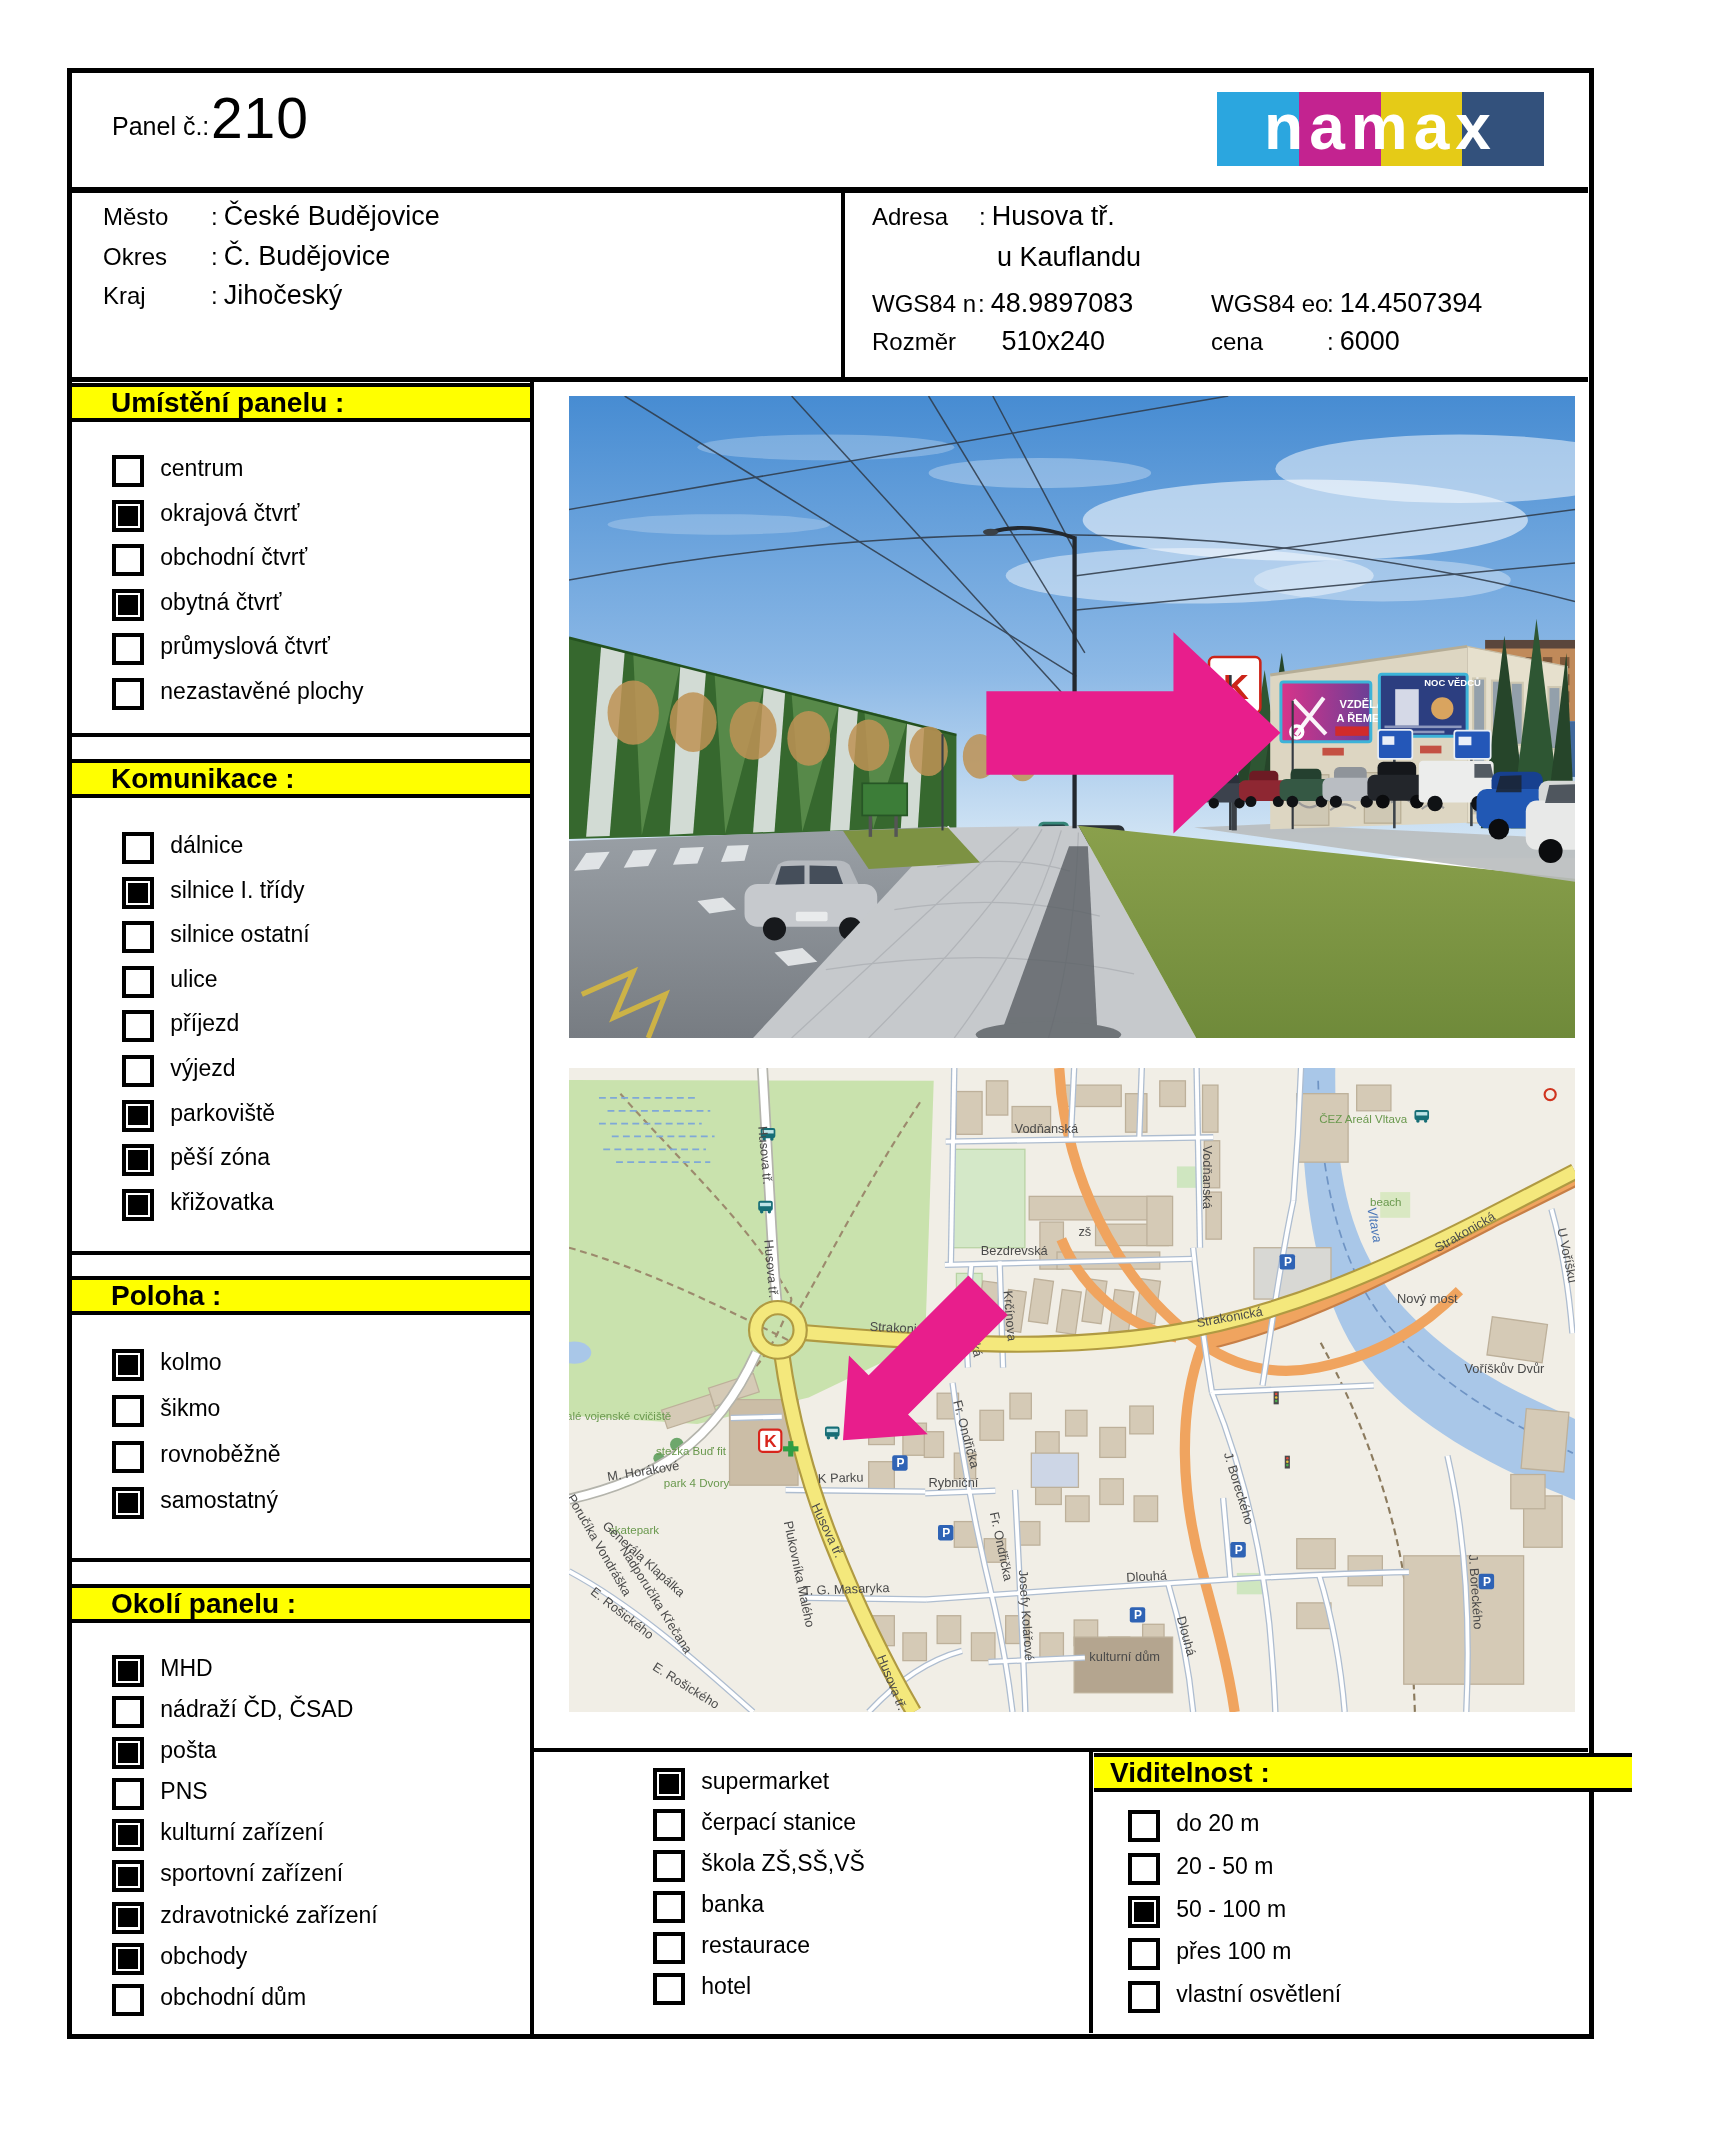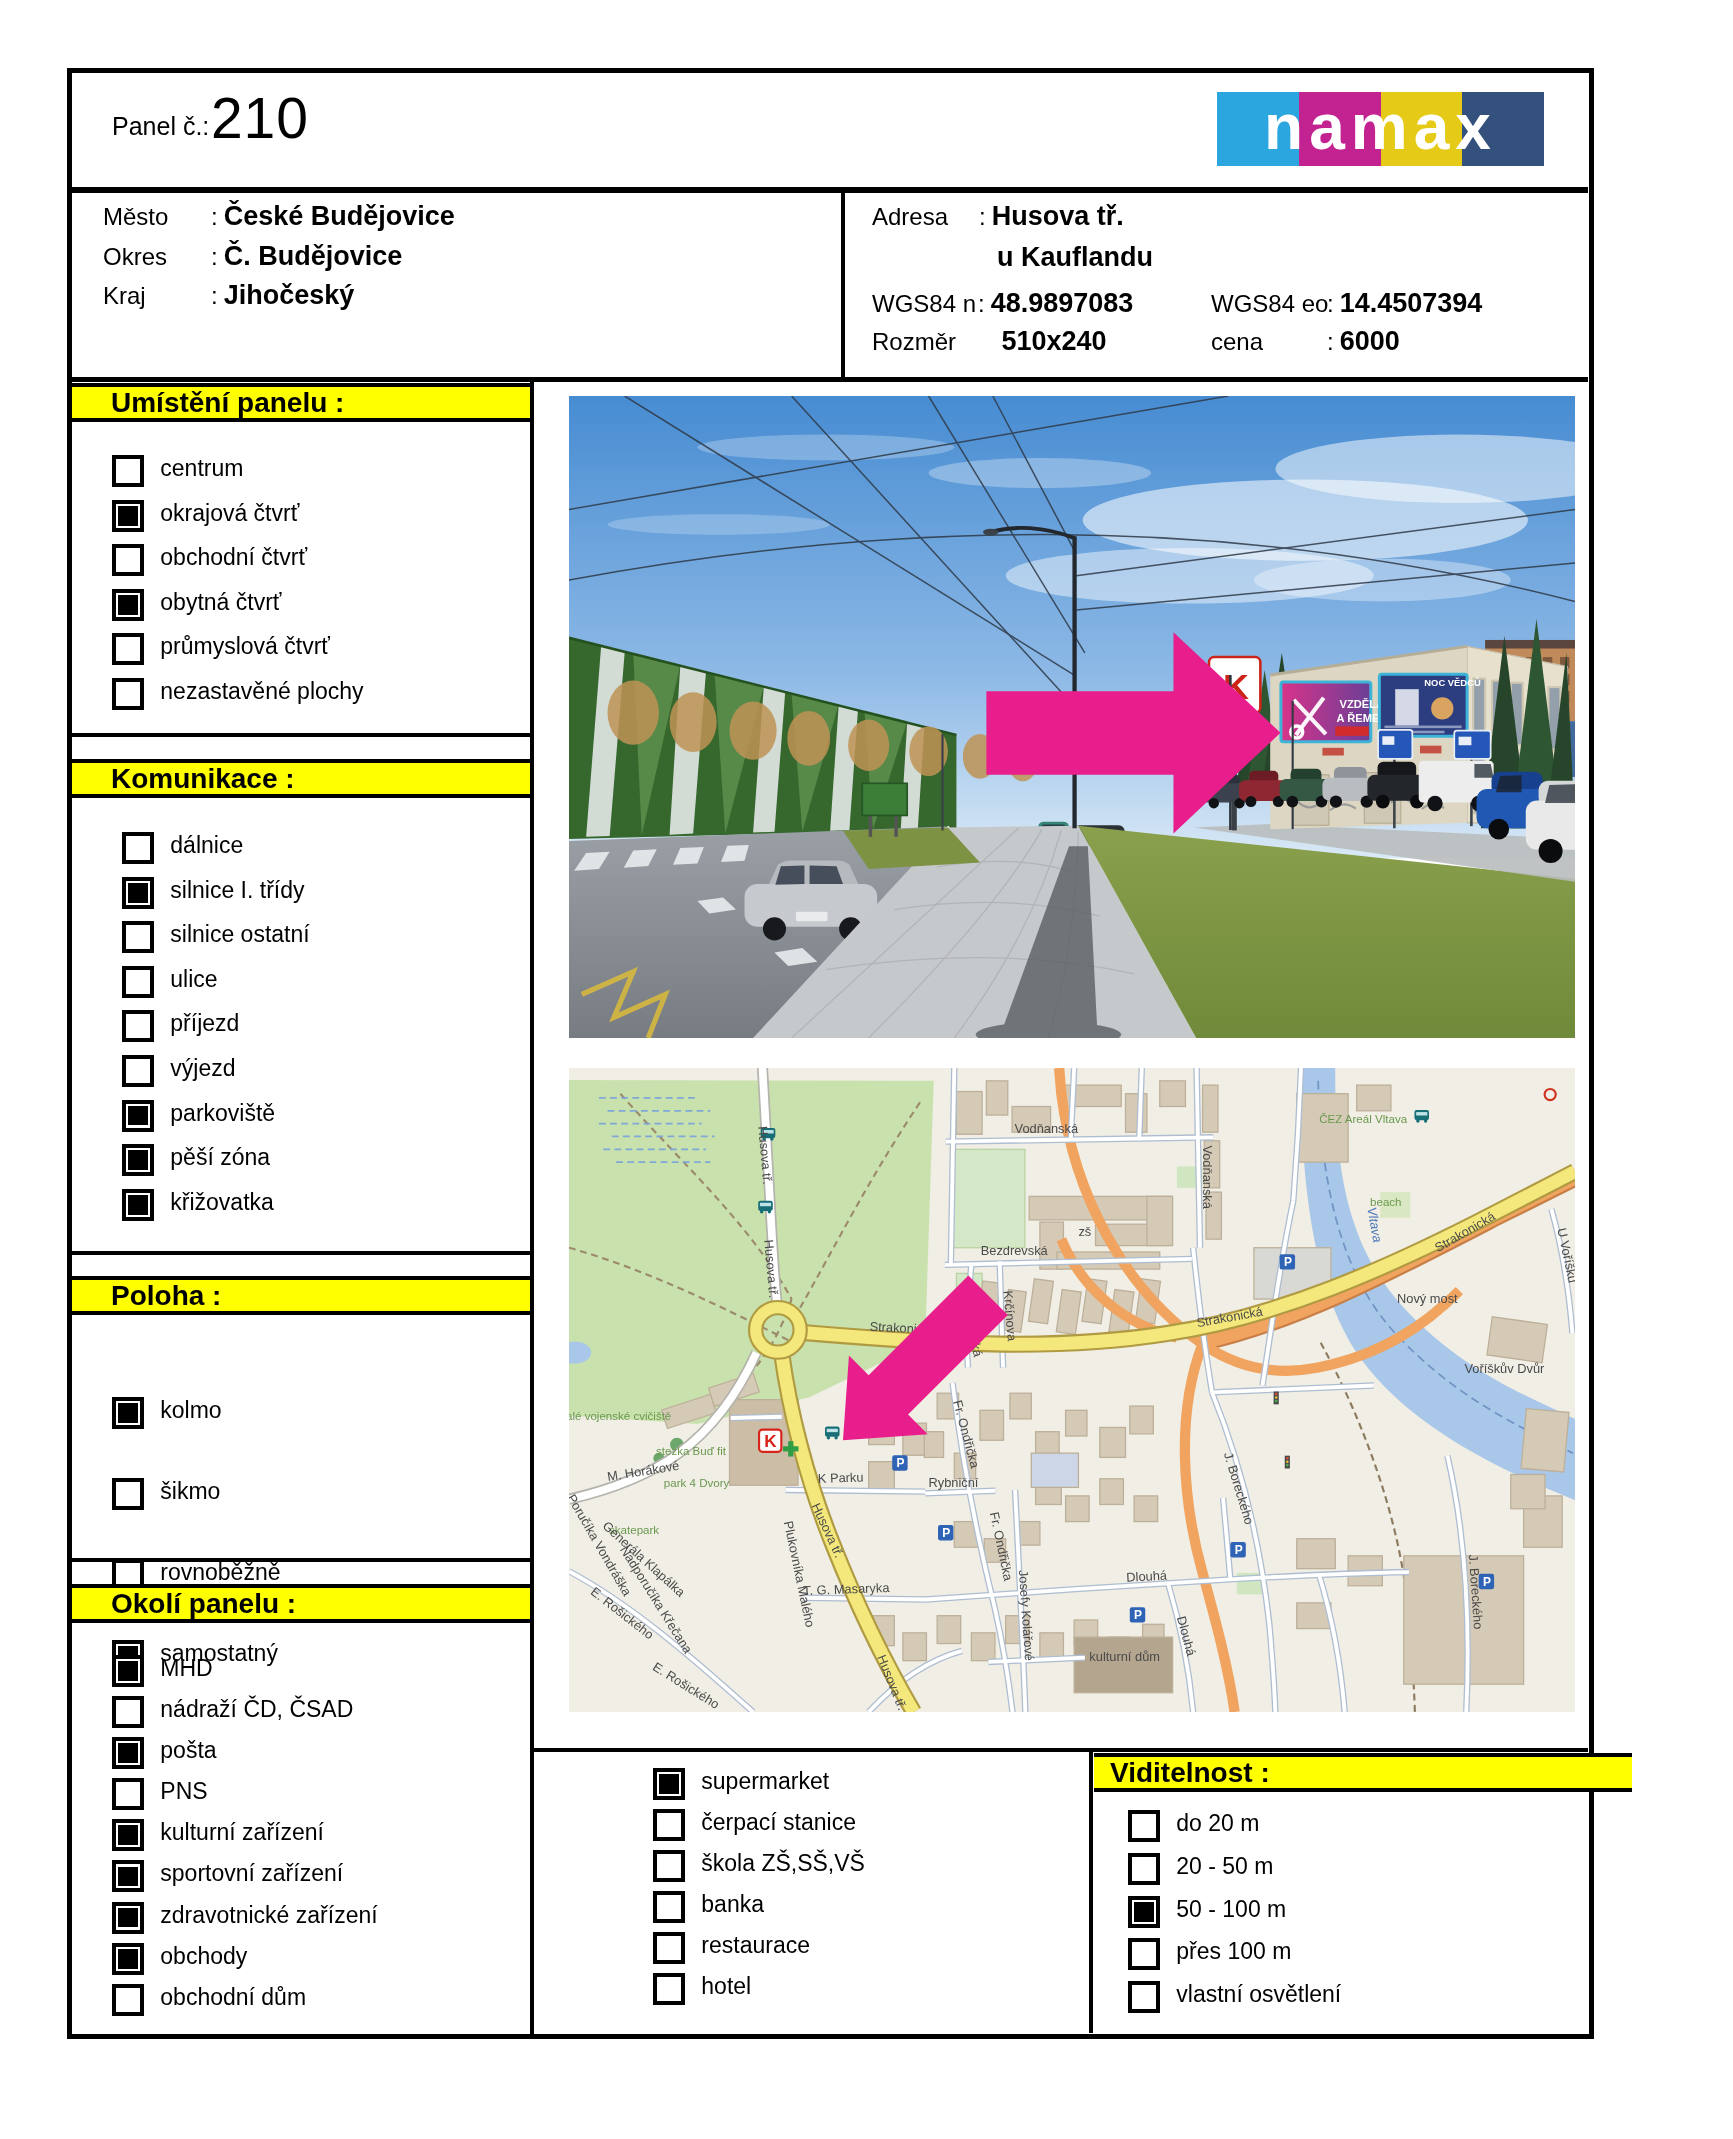--- a/index.html
+++ b/index.html
@@ -12,29 +12,29 @@
   .panel-label{left:112px;top:112px;font-size:25px;}
   .panel-number{left:211px;top:85px;font-size:57px;font-weight:normal;letter-spacing:0.9px;}
   .logo{left:1217px;top:92px;width:327px;height:74px;display:flex;}
   .logo .blk{flex:1;height:100%;}
   .logo .txt{position:absolute;inset:0;display:flex;align-items:center;justify-content:center;color:#fff;font-weight:bold;font-size:64px;letter-spacing:6px;line-height:1;padding-bottom:4.3px;}
   
   .info-row{position:absolute;white-space:nowrap;}
   .il{display:inline-block;width:108px;font-size:24px;}
   .ilw{display:inline-block;width:106px;font-size:24px;}
   .ic{display:inline-block;font-size:24px;margin-right:6px;}
-  .iv{font-size:27px;font-weight:bold;}
+  .iv{font-size:27px;font-weight:normal;}
   
   .ybar{background:#ffff00;border-top:4.7px solid #000;border-bottom:4.7px solid #000;height:39px;box-sizing:border-box;display:flex;align-items:center;padding-left:39px;font-size:28px;font-weight:bold;white-space:nowrap;}
   .secline{background:#000;height:4.3px;}
   
   .items{position:absolute;}
   .check-row{display:flex;align-items:flex-start;height:33px;}
   .p105 .check-row{margin-bottom:11.6px;}
-  .p108 .check-row{margin-bottom:13px;margin-top:48px;}
+  .p108 .check-row{margin-bottom:13px;}
   .p97 .check-row{margin-bottom:8.1px;}
   .p101 .check-row{margin-bottom:9.8px;}
   .checkbox{position:relative;width:24px;height:24px;border:4.3px solid #000;background:#fff;flex:none;}
   .checkbox.checked::after{content:"";position:absolute;inset:2.1px;background:#000;}
   .check-label{font-size:23px;margin-left:16.3px;white-space:nowrap;}
   
   .photo-wrap{left:569px;top:396px;width:1006px;height:642px;}
   .map-wrap{left:569px;top:1068px;width:1006px;height:644px;}
   .photo-wrap svg,.map-wrap svg{display:block;width:100%;height:100%;}
   .mlbl{font-size:30px;fill:#4a4a4a;}

